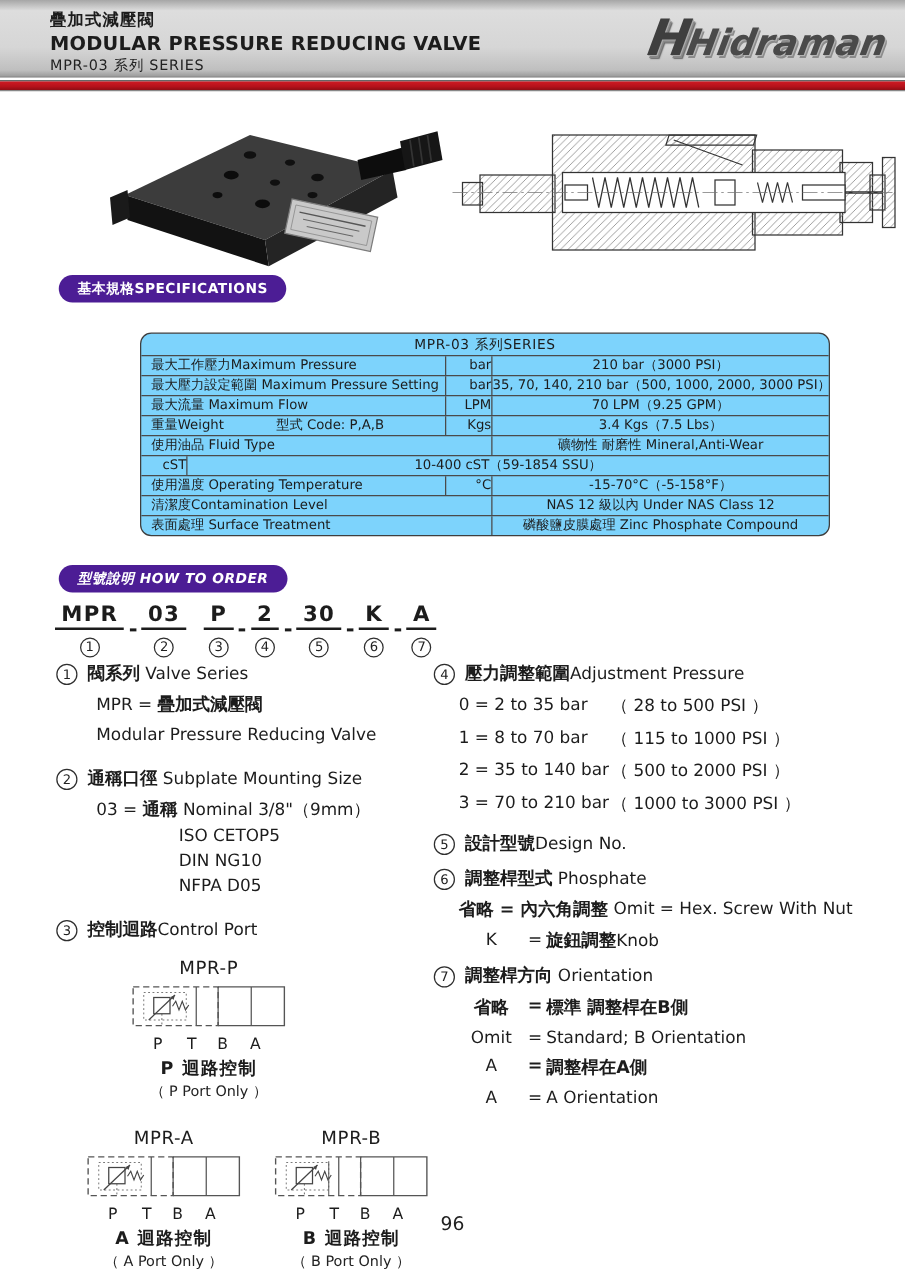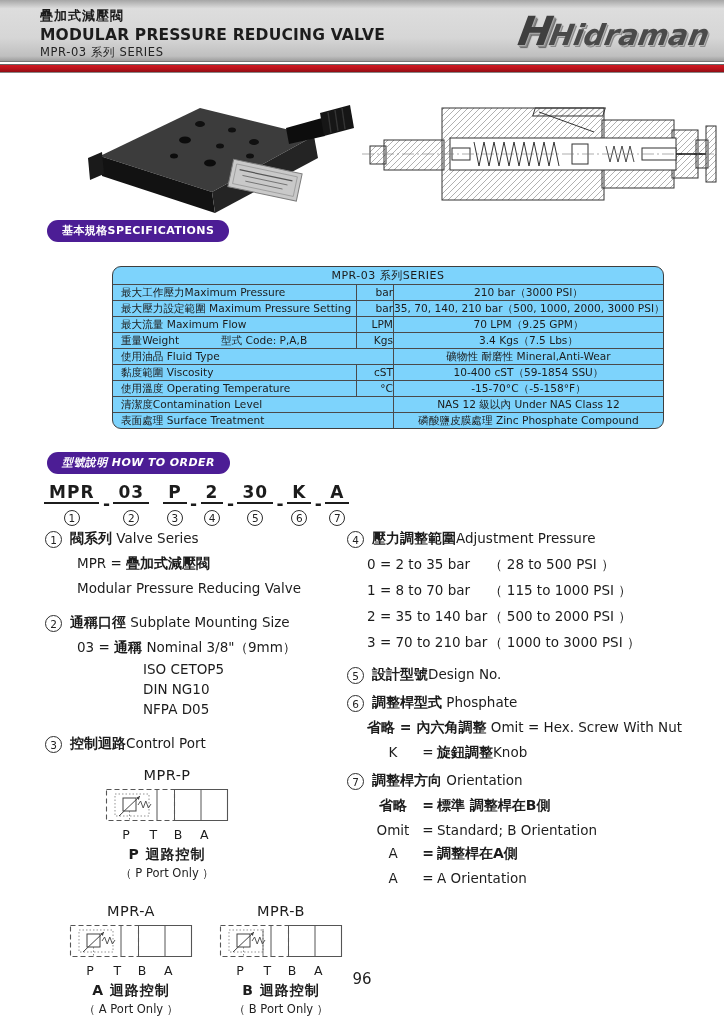--- a/index.html
+++ b/index.html
@@ -190,21 +190,20 @@
         <span class="c1-sub">型式 Code: P,A,B</span>
       </div>
       <div class="c2">Kgs</div>
       <div class="c3">3.4  Kgs（7.5  Lbs）</div>
     </div>
     <div class="trow">
       <div class="c1 wide">使用油品 Fluid Type</div>
       <div class="c3">礦物性 耐磨性 Mineral,Anti-Wear</div>
     </div>
     <div class="trow">
-      <div class="c1">黏度範圍 Viscosity</div>
       <div class="c2">cST</div>
       <div class="c3">10-400 cST（59-1854 SSU）</div>
     </div>
     <div class="trow">
       <div class="c1">使用溫度 Operating Temperature</div>
       <div class="c2">°C</div>
       <div class="c3">-15-70°C（-5-158°F）</div>
     </div>
     <div class="trow">
       <div class="c1 wide">清潔度Contamination Level</div>

